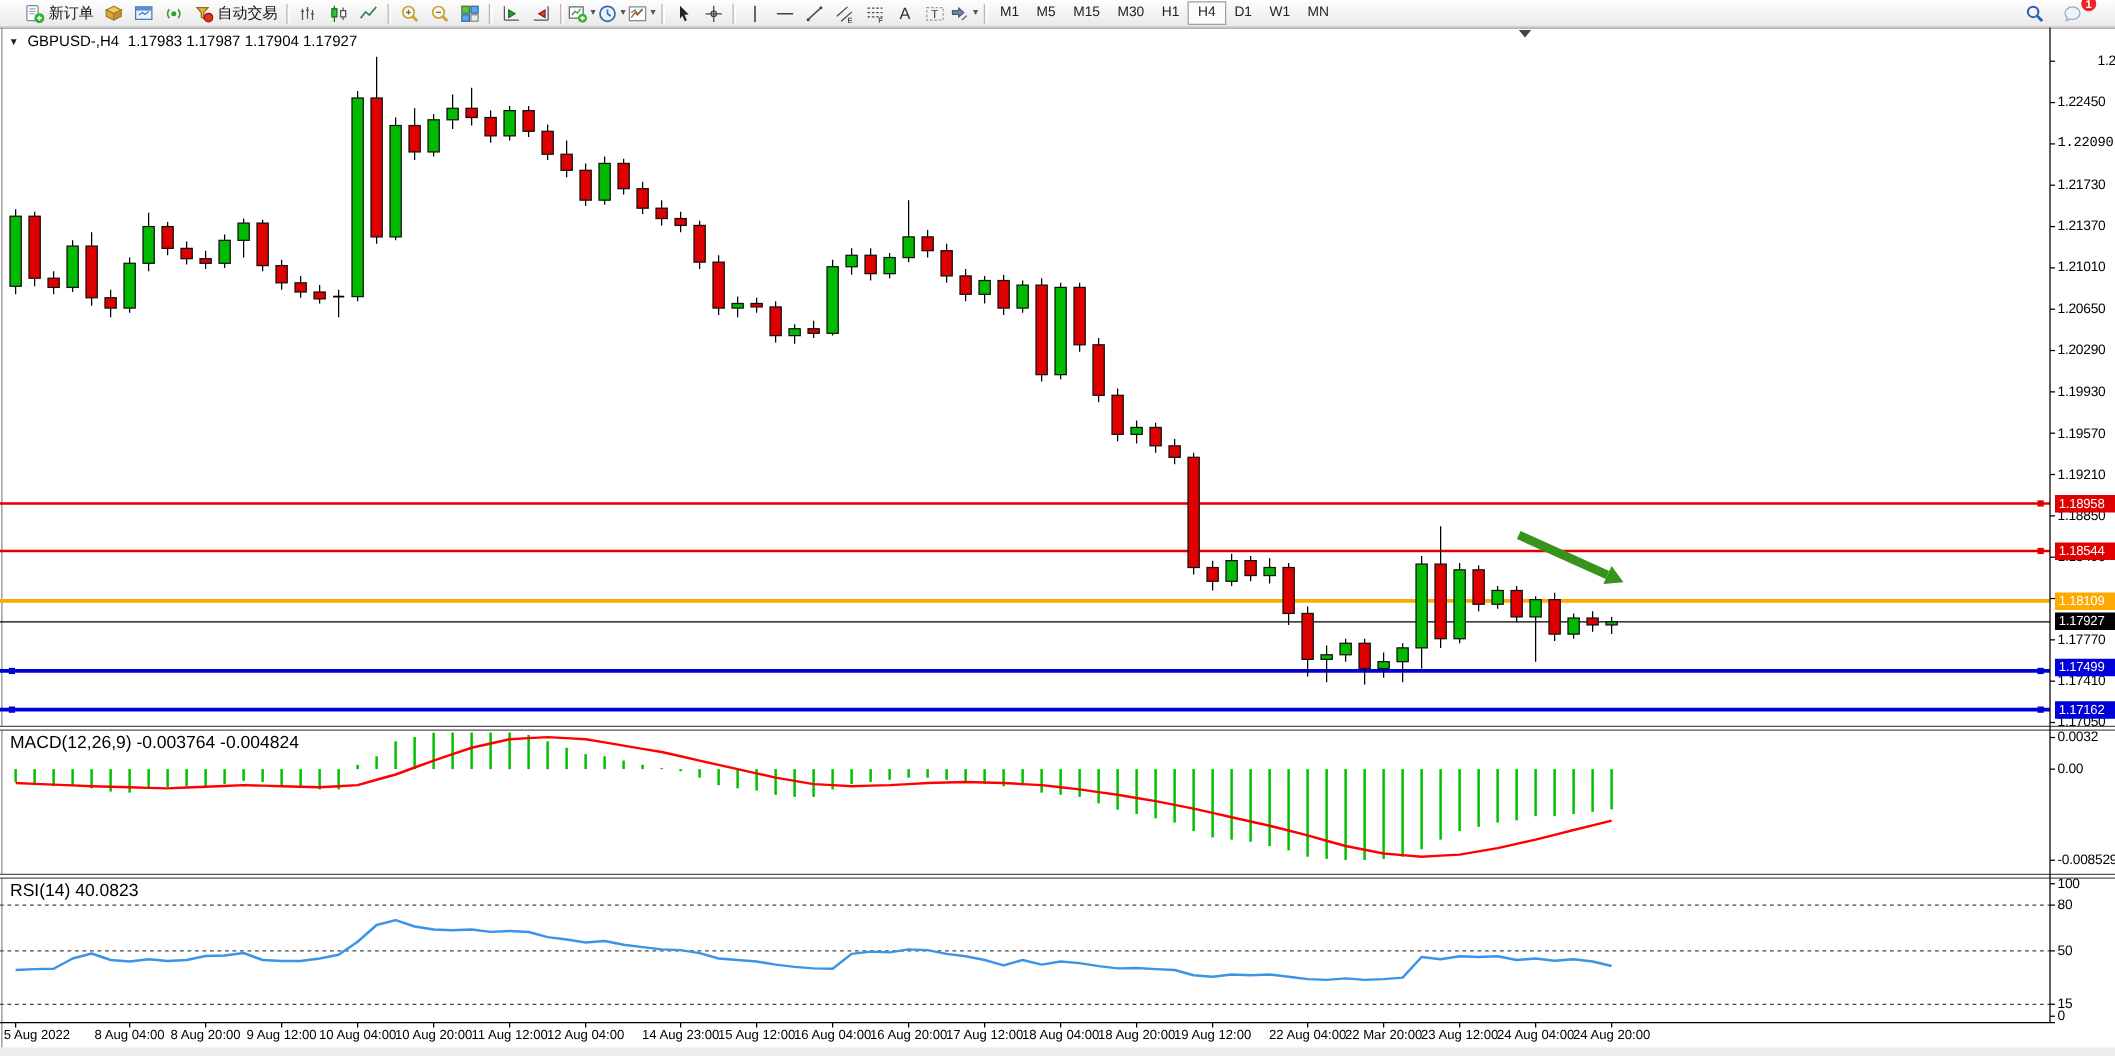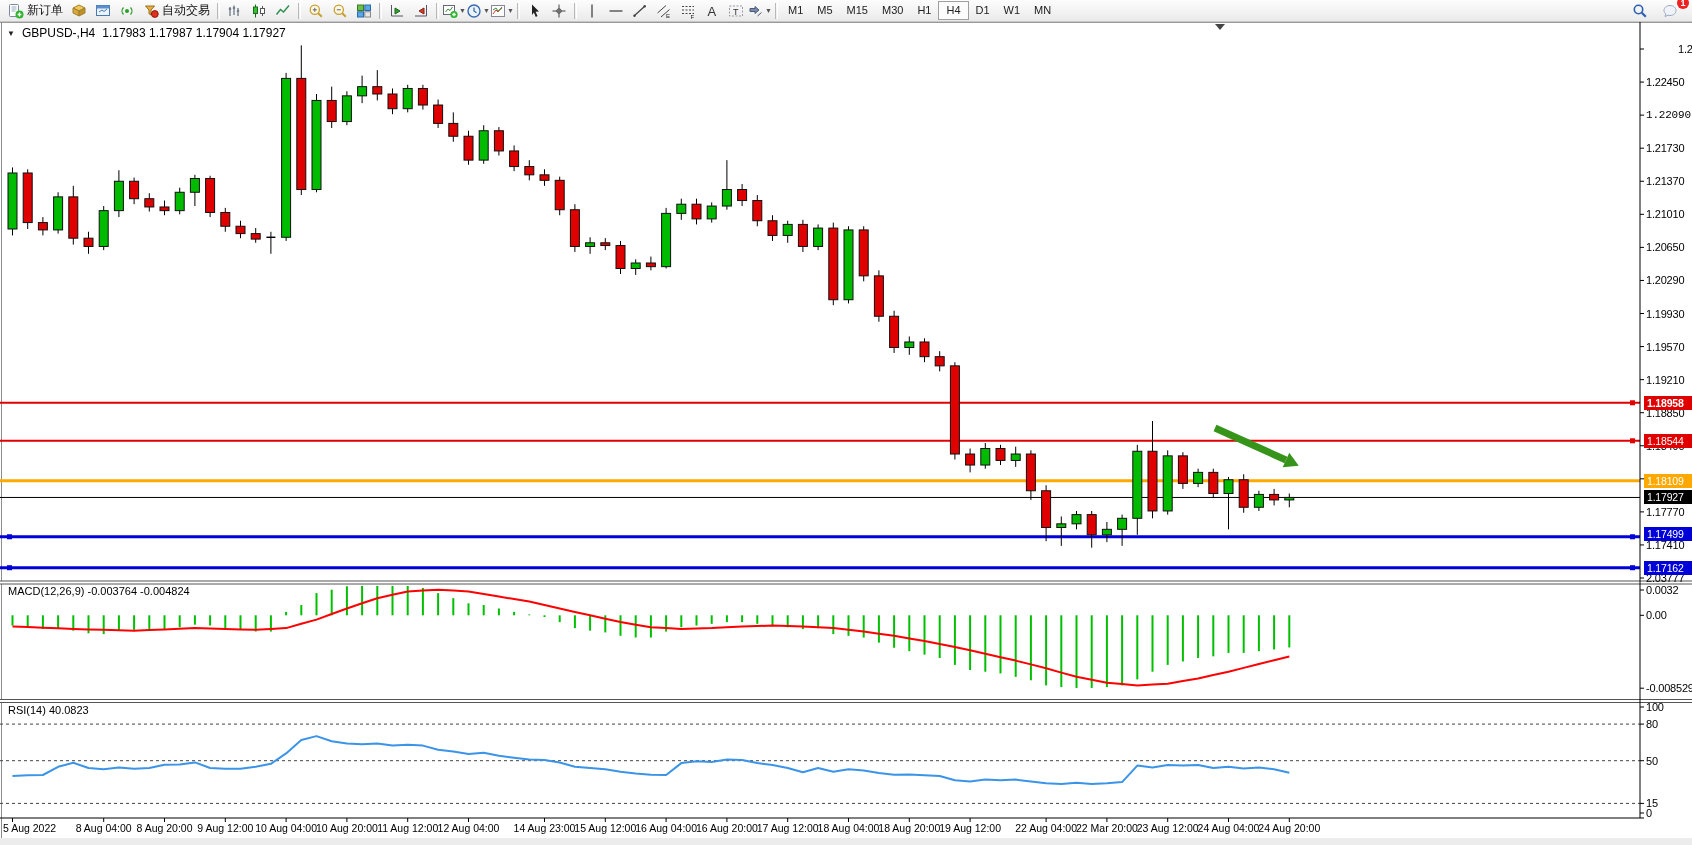--- a/index.html
+++ b/index.html
@@ -3,42 +3,42 @@
 <meta charset="utf-8">
 <style>
   * { margin:0; padding:0; box-sizing:border-box; }
   html,body { width:1692px; height:845px; overflow:hidden; background:#ececec;
     font-family:"Liberation Sans", sans-serif; }
   #app { position:relative; width:1692px; height:845px; background:#fff; }
 
   
   #toolbar { position:absolute; left:0; top:0; width:1692px; height:22px;
     background:linear-gradient(#fdfdfd,#eaeaea); border-bottom:1px solid #c6c6c6;
-    display:flex; align-items:center; padding:0 4px;justify-content:flex-end; }
+    display:flex; align-items:center; padding:0 16px;justify-content:flex-end; }
   .tb-btn { height:20px; display:flex; align-items:center; gap:3px; padding:0 4px;
     font-size:12px; color:#111; cursor:default; white-space:nowrap; }
   .tb-ic { height:20px; width:24px; display:flex; align-items:center; justify-content:center; }
   .tb-sep { width:3px; height:16px; margin:0 3px;
     border-left:1px solid #b8b8b8; border-right:1px solid #fff; }
   .dd-arrow { font-size:7px; color:#555; margin-left:1px; }
   .icn { width:16px; height:16px; display:block; }
   .tf-btn { font-size:11px; color:#222; padding:0 7px; height:19px; line-height:19px; }
   .tf-btn.active { background:#fcfcfc; border:1px solid #9f9f9f; line-height:17px; }
   #tb-right { margin-left:auto; display:flex; align-items:center; gap:6px; padding-right:6px; }
   #chat-wrap { position:relative; }
   #chat-badge { position:absolute; top:-4px; right:-7px; min-width:12px; height:12px;
     background:#e22; color:#fff; font-size:9px; font-weight:bold; border-radius:7px;
     text-align:center; line-height:12px; padding:0 2px; }
 
   
   .abs { position:absolute; }
   #chart-title-row { left:7px; top:26px; display:flex; gap:7px; align-items:center;
     font-size:12px; color:#000; }
   #chart-menu-tri { font-size:8px; color:#222; }
-  .ind-label { font-size:11px; color:#000; left:8px;text-align:center; }
+  .ind-label { font-size:14px; color:#000; left:8px;text-align:center; }
   .pl { position:absolute; left:1646px; width:46px; font-size:11px; color:#000;
     transform:translateY(-50%); letter-spacing:-0.2px; }
   .badge { position:absolute; left:1644px; width:48px; height:14px; line-height:14px;
     transform:translateY(-50%); font-size:10.5px; color:#fff; padding-left:3px;
     letter-spacing:-0.2px; }
   .tlbl { position:absolute; top:822px; font-size:10.5px; color:#000; white-space:nowrap;
     transform:translateX(-50%); }
   .tlbl.first { transform:none; }
   #bottomstrip { left:0; top:838px; width:1692px; height:7px; background:#ececec; }
 </style>
@@ -603,30 +603,30 @@
       <div class="pl" style="top: 247.375px;">1.20650</div>
       <div class="pl" style="top: 280.437px;">1.20290</div>
       <div class="pl" style="top: 313.5px;">1.19930</div>
       <div class="pl" style="top: 346.562px;">1.19570</div>
       <div class="pl" style="top: 379.625px;">1.19210</div>
       <div class="pl" style="top: 412.688px;">1.18850</div>
       <div class="pl" style="top: 445.75px;">1.18490</div>
       <div class="pl" style="top: 478.812px;">1.18130</div>
       <div class="pl" style="top: 511.875px;">1.17770</div>
       <div class="pl" style="top: 544.938px;">1.17410</div>
-      <div class="pl" style="top: 578px;">2.03777</div>
+      <div class="pl" style="top: 578px;">1.17050</div>
       <div class="pl" style="top: 590px;">0.0032</div>
       <div class="pl" style="top: 615.3px;">0.00</div>
       <div class="pl" style="top: 688.197px;">-0.008529</div>
       <div class="pl" style="top: 707px;">100</div>
       <div class="pl" style="top: 724.1px;">80</div>
       <div class="pl" style="top: 760.7px;">50</div>
       <div class="pl" style="top: 803.4px;">15</div>
       <div class="pl" style="top: 813px;">0</div>
-      <div class="badge" style="top: 402.769px; background: rgb(224, 0, 0); font-weight: bold;">1.18958</div>
+      <div class="badge" style="top: 402.769px; background: rgb(224, 0, 0);">1.18958</div>
       <div class="badge" style="top: 440.791px; background: rgb(224, 0, 0);">1.18544</div>
       <div class="badge" style="top: 480.741px; background: rgb(255, 168, 0);">1.18109</div>
       <div class="badge" style="top: 497.456px; background: rgb(0, 0, 0);">1.17927</div>
       <div class="badge" style="top: 534px; background: rgb(0, 0, 216);">1.17499</div>
       <div class="badge" style="top: 567.714px; background: rgb(0, 0, 216);">1.17162</div>
     </div>
   <div id="time-axis">
       <div class="tlbl first" style="left: 3px;">5 Aug 2022</div>
       <div class="tlbl" style="left: 103.7px;">8 Aug 04:00</div>
       <div class="tlbl" style="left: 164.5px;">8 Aug 20:00</div>

